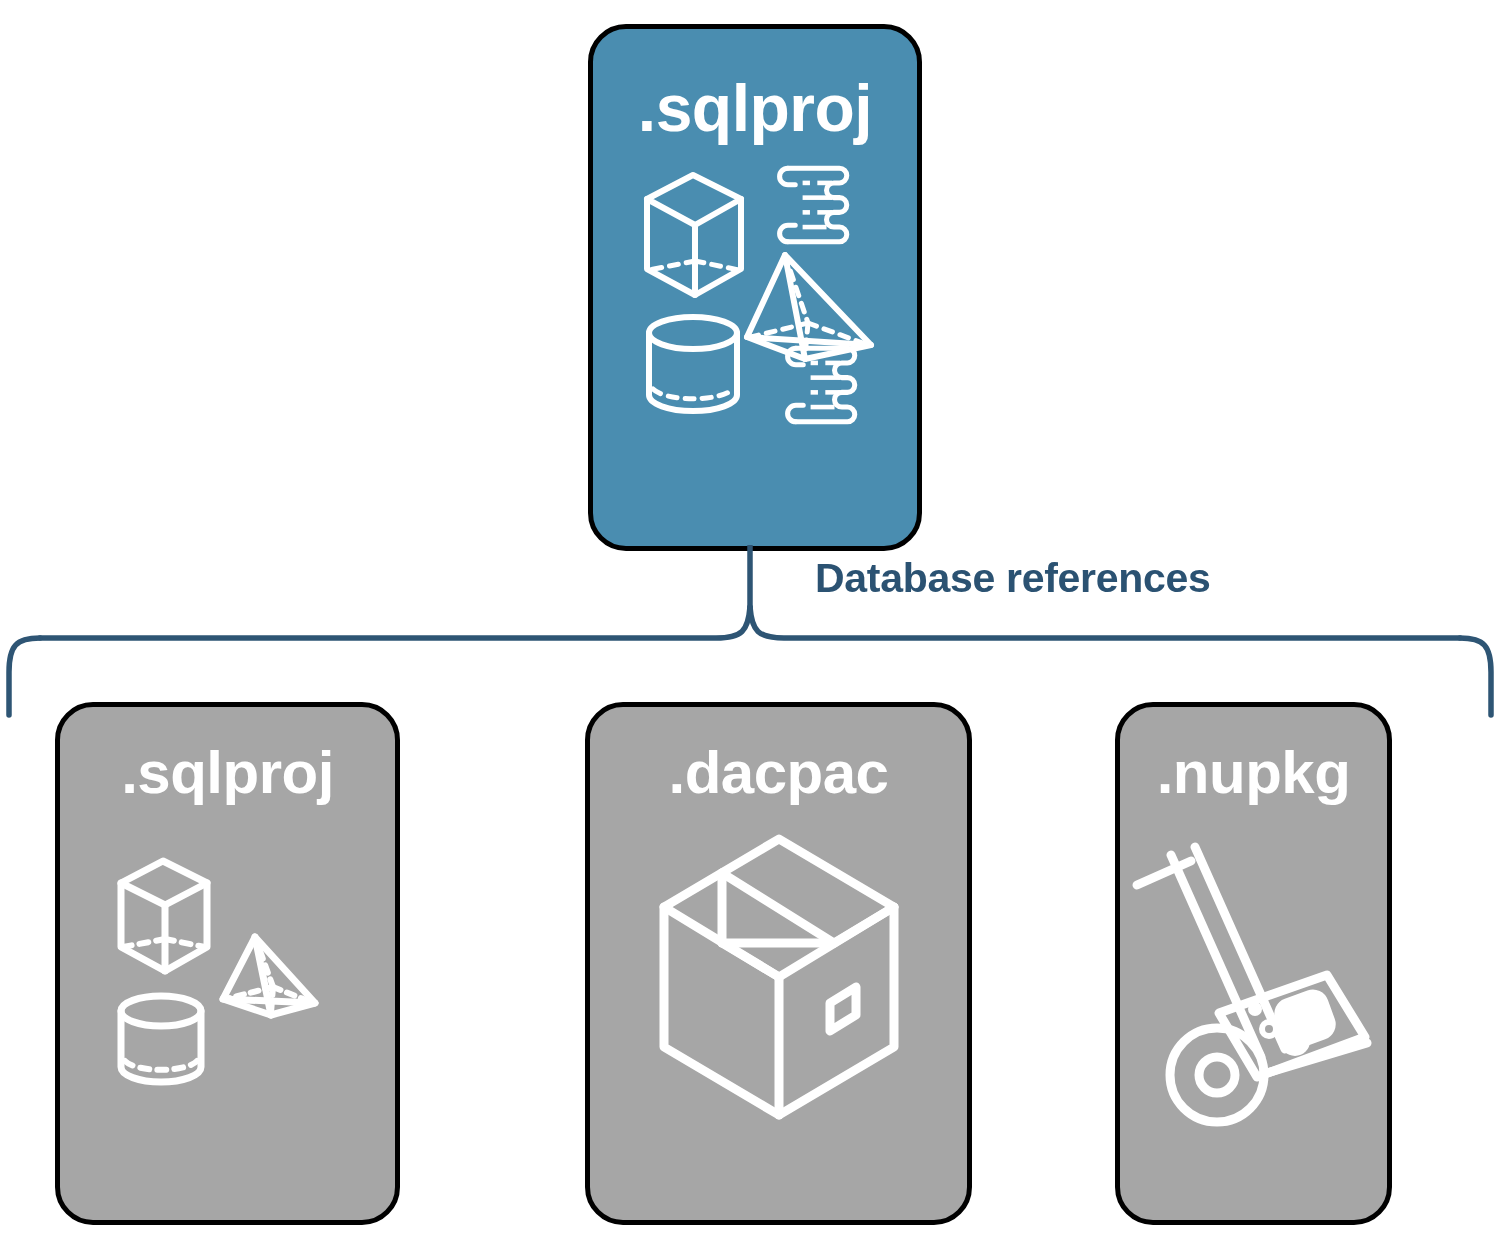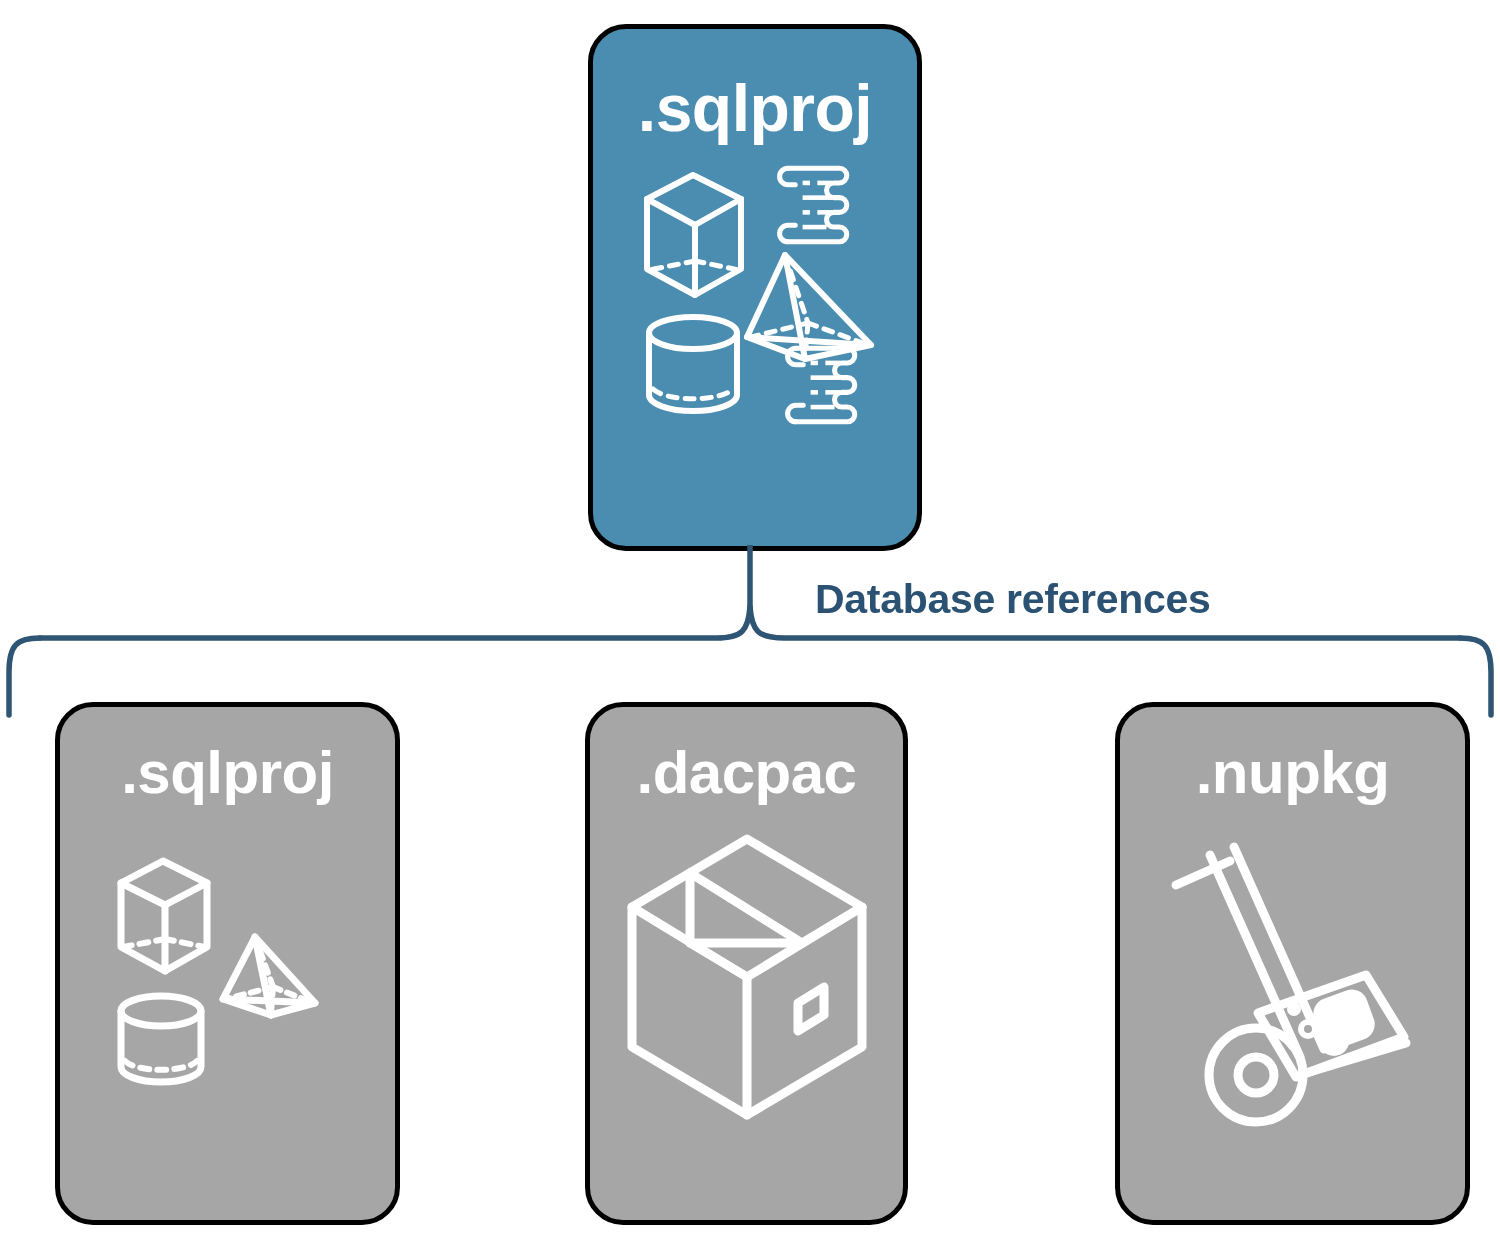--- a/index.html
+++ b/index.html
@@ -71,40 +71,40 @@
     font-size: 60px;
     margin-top: 36px;
   }
   .node-child .icon-area {
     position: relative;
     width: 290px;
     height: 310px;
     margin-top: 22px;
   }
   #node-child-sqlproj { left: 55px; }
-  #node-child-dacpac  { left: 585px; width: 323px; }
-  #node-child-nupkg   { left: 1115px; width: 355px; }
+  #node-child-dacpac  { left: 585px; width: 387px; }
+  #node-child-nupkg   { left: 1115px; width: 277px; }
 
   .icon-area svg { display: block; width: 100%; height: 100%; overflow: visible; }
 
   
   #brace-connector {
     position: absolute;
     left: 0;
     top: 545px;
     width: 1500px;
     height: 180px;
     pointer-events: none;
   }
 
   
   #brace-label {
     position: absolute;
     left: 815px;
-    top: 576px;
+    top: 555px;
     font-size: 41px;
     font-weight: bold;
     color: #2B5272;
     letter-spacing: -0.3px;
     white-space: nowrap;
     user-select: none;
   }
 </style>
 </head>
 <body>

